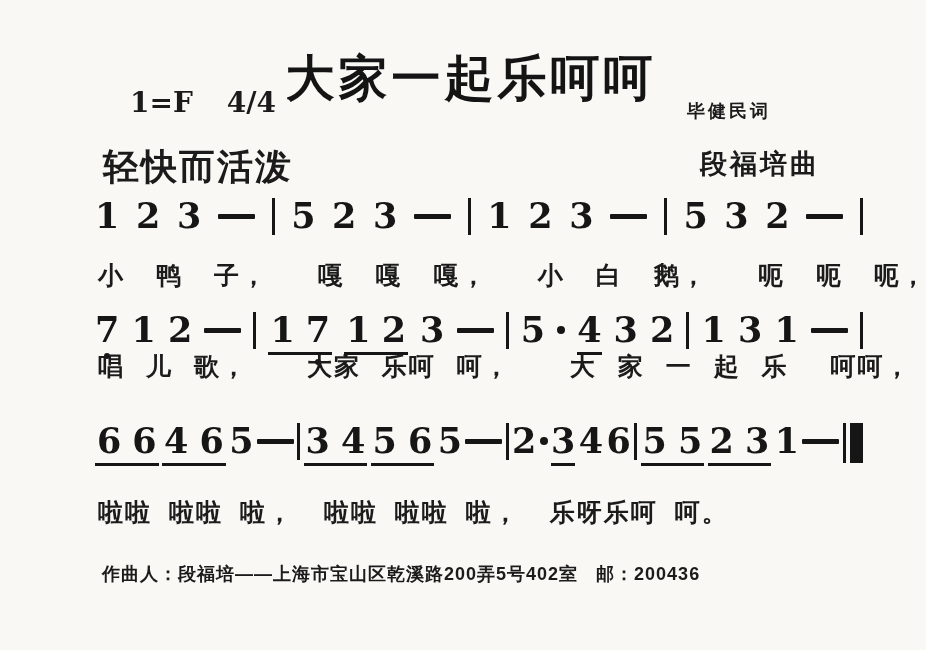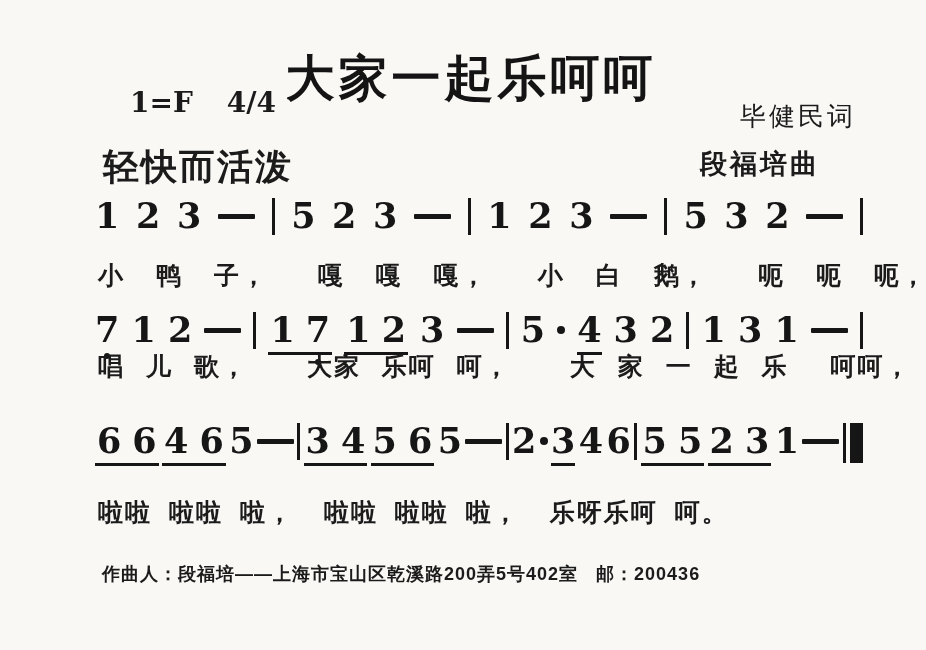--- a/index.html
+++ b/index.html
@@ -19,22 +19,22 @@
     font-size:49px;font-weight:900;letter-spacing:4px;
     color:#141414;
   }
   .key-row{
     position:absolute;left:106px;top:86px;
     display:flex;gap:34px;
     font-family:"DejaVu Serif",serif;
     font-weight:700;font-size:28px;margin-left:24px;
   }
   .lyricist{
-    position:absolute;left:740px;top:99px;
-    font-size:26px;font-weight:400;letter-spacing:3px;
+    position:absolute;left:687px;top:99px;
+    font-size:18px;font-weight:700;letter-spacing:3px;
   }
   .tempo{
     position:absolute;left:103px;top:143px;
     font-size:36px;font-weight:700;letter-spacing:2px;
   }
   .composer{
     position:absolute;left:700px;top:146px;
     font-size:27px;font-weight:700;letter-spacing:3px;
   }
   

